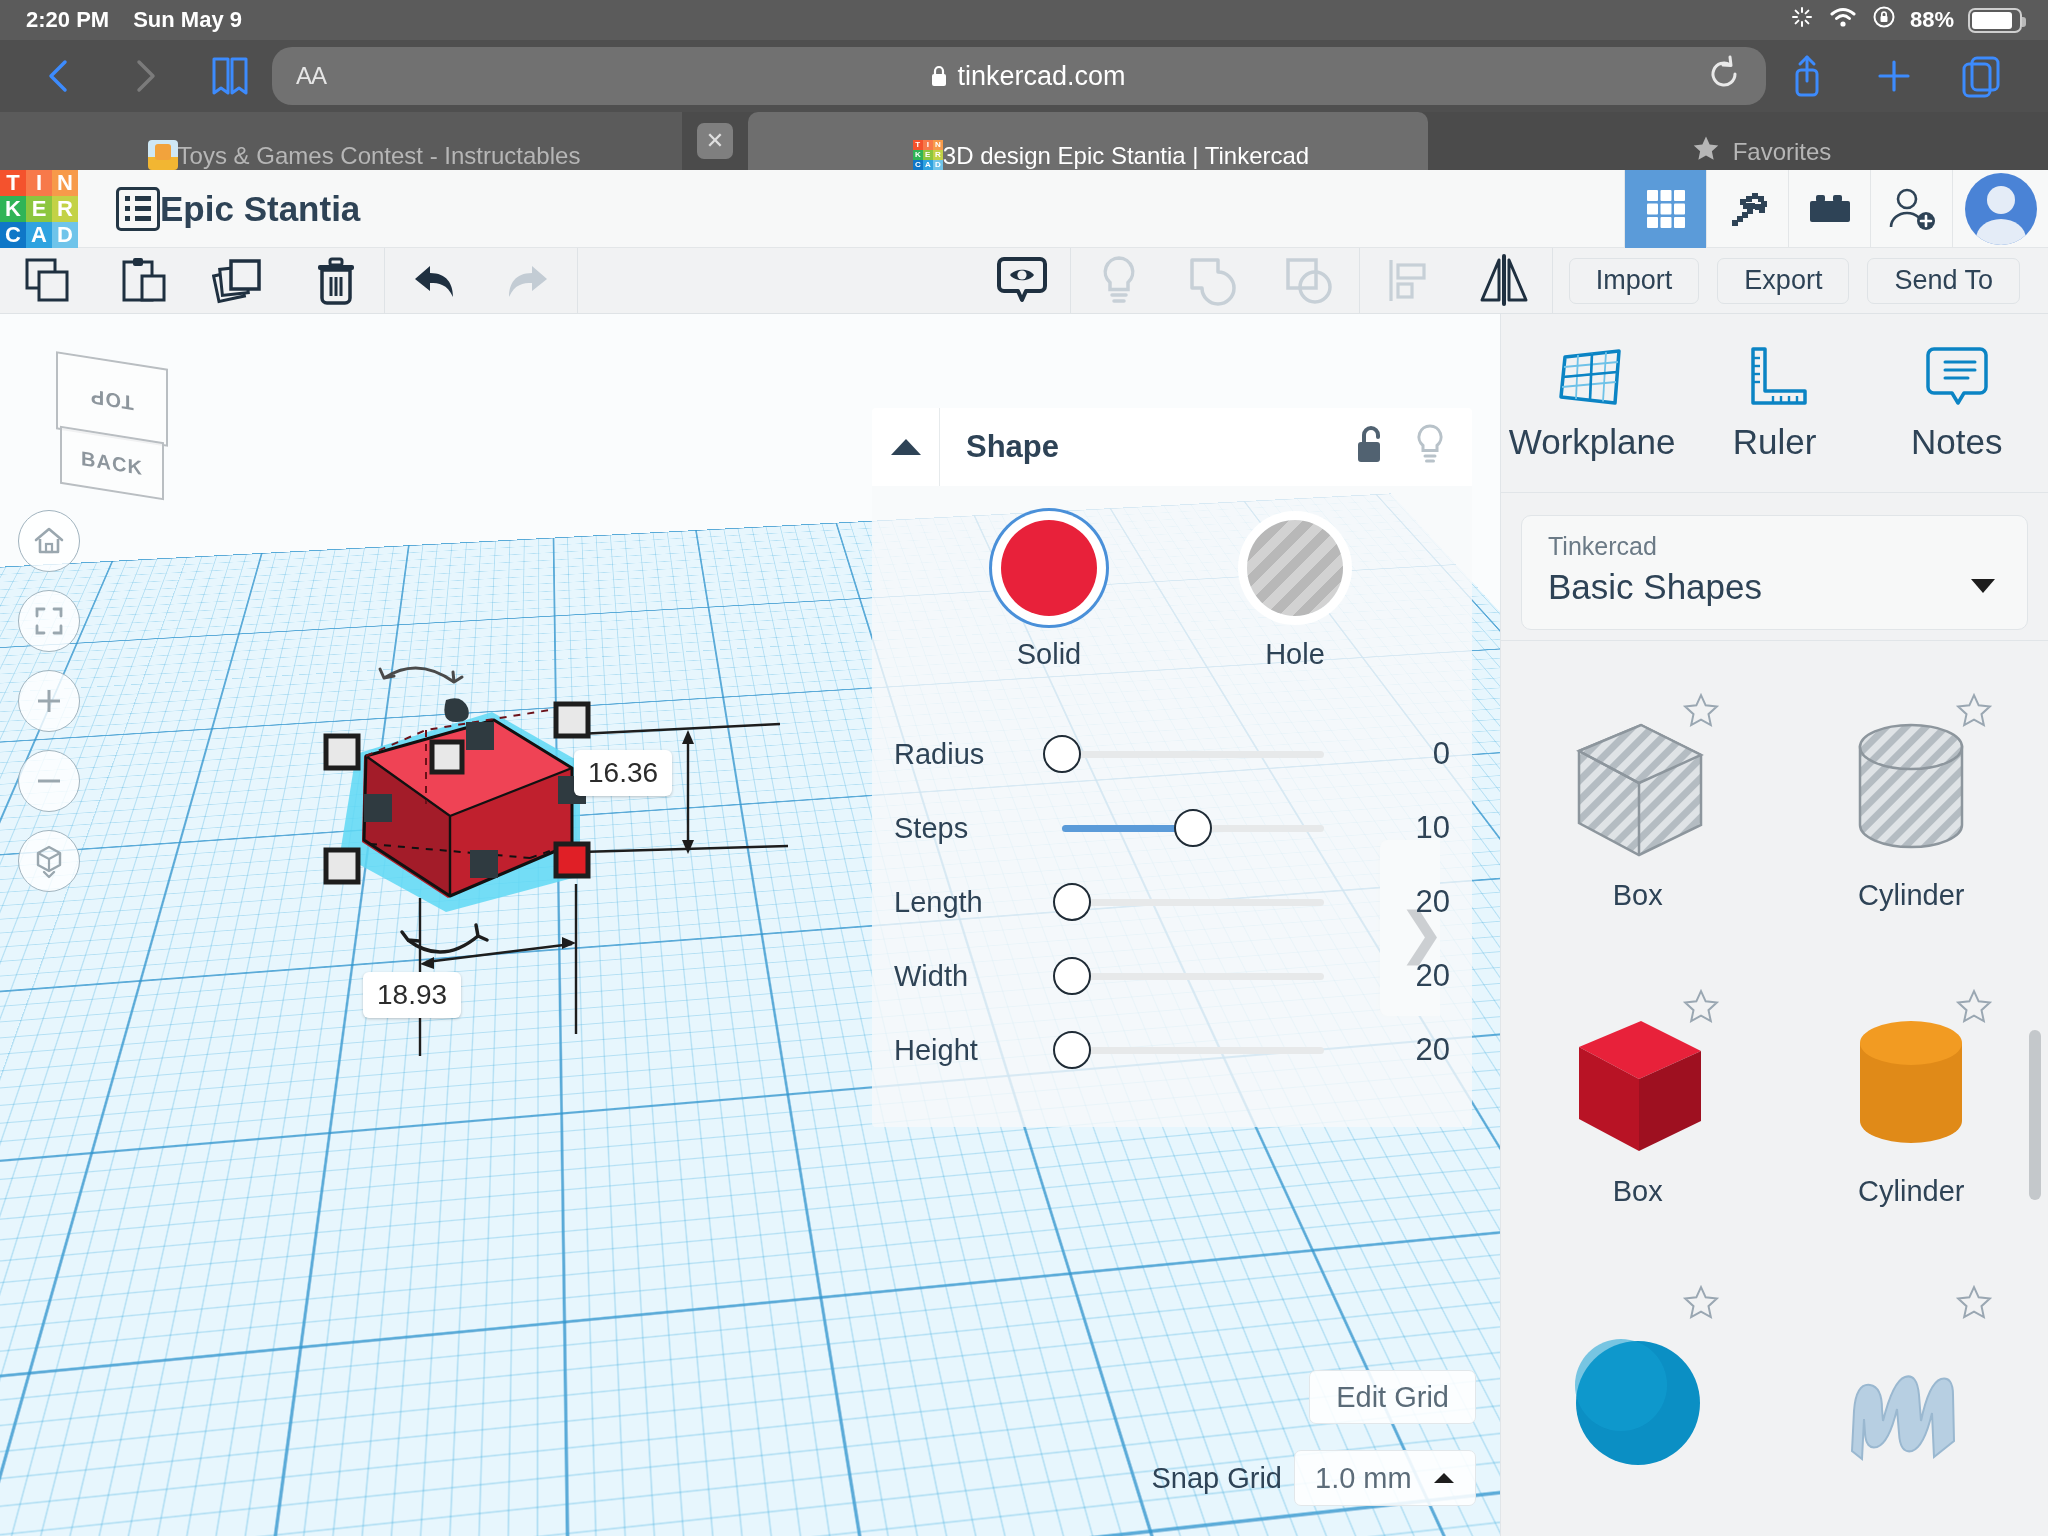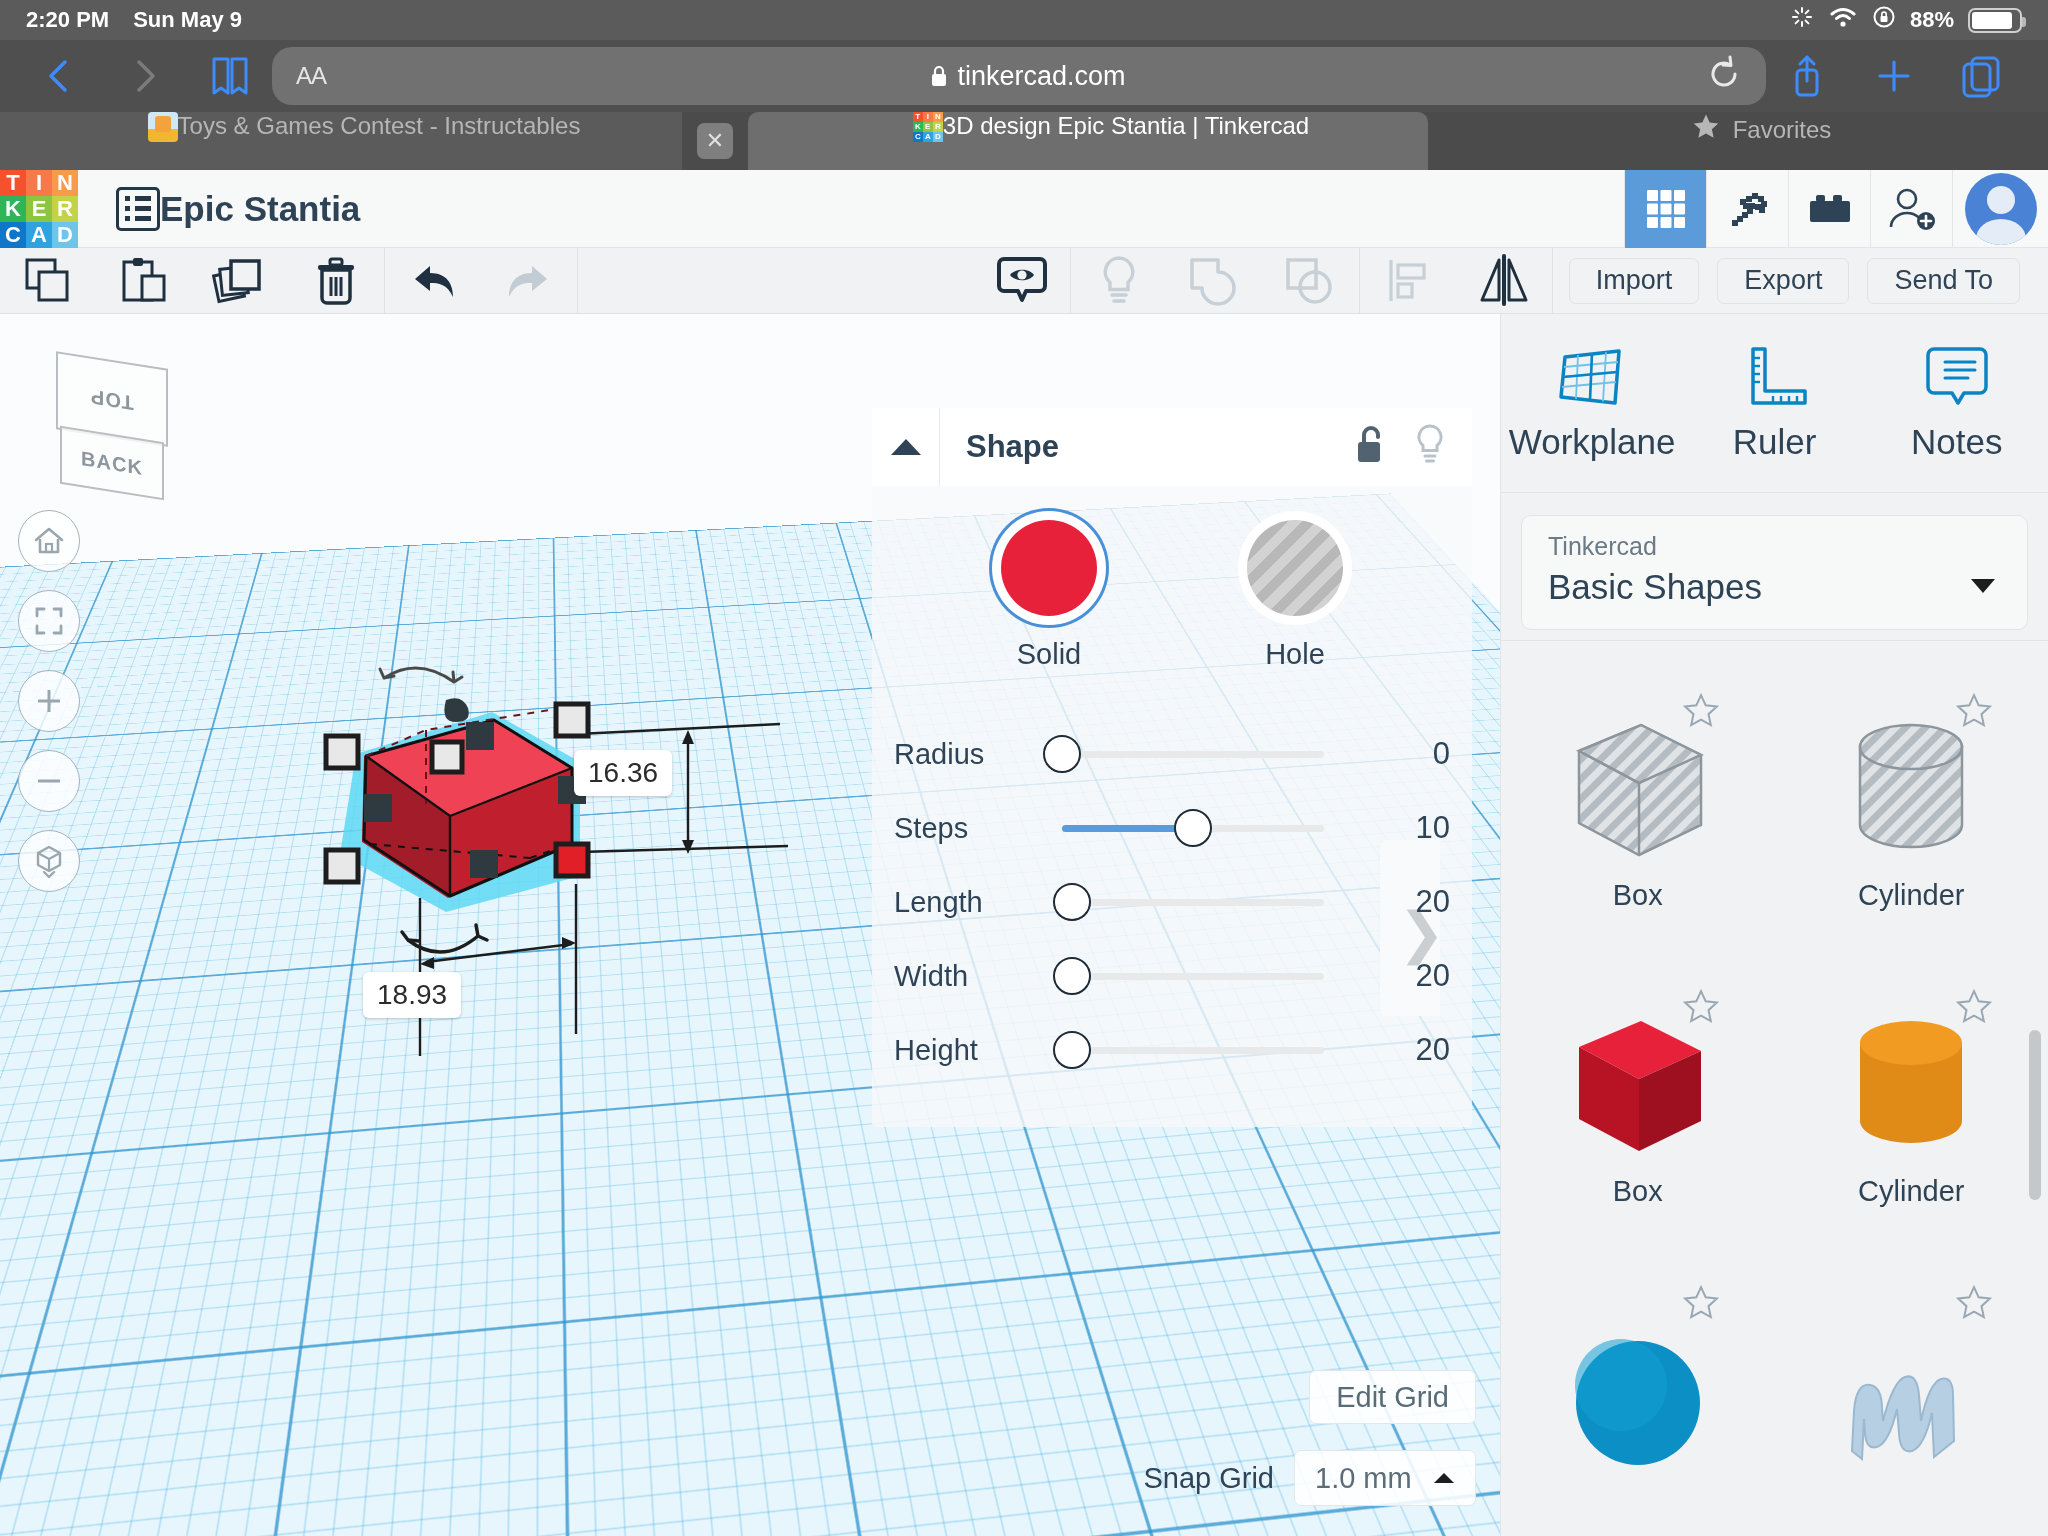--- a/index.html
+++ b/index.html
@@ -48,21 +48,21 @@
     justify-content: center; gap: 9px; color: #fff; font-size: 27px;
   }
   .reload { position: absolute; right: 24px; color: #e9e9e9; }
 
   
   .tabstrip {
     position: absolute; top: 112px; left: 0; width: 2048px; height: 58px;
     background: #4b4b4b; display: flex; align-items: stretch;
   }
   .tab {
-    display: flex; align-items: flex-start; justify-content: center; 
+    display: flex; align-items: flex-end; justify-content: center; 
     font-size: 24px; color: #b6b6b6; position: relative; height: 58px; padding-left: 46px;
   }
   .tab.inactive { background: #5b5b5b; }
   .tab.active { background: #6e6e6e; color: #fff; border-radius: 10px 10px 0 0; }
   .tab-close {
     width: 36px; height: 36px; background: #7f7f7f; border-radius: 7px;
     color: #e0e0e0; font-size: 22px; display:flex; align-items:center; justify-content:center;
   }
   .favicon-instr {
     width: 30px; height: 30px; border-radius: 4px;
@@ -184,21 +184,21 @@
   }
 
   .edit-grid-btn {
     position: absolute; right: 24px; bottom: 112px;
     height: 54px; padding: 0 26px; border: 1px solid #e2e7ea; border-radius: 7px;
     background: rgba(255,255,255,.88); color: #5a6b78; font-size: 29px;
     display: flex; align-items: center;
   }
   .snap-row {
     position: absolute; right: 24px; bottom: 30px;
-    display: flex; align-items: center; gap: 20px;
+    display: flex; align-items: center; gap: 12px;
   }
   .snap-label { font-size: 29px; color: #2e4356; }
   .snap-select {
     height: 56px; padding: 0 20px; min-width: 182px; border: 1px solid #e2e7ea;
     border-radius: 7px; background: rgba(255,255,255,.88); color: #5c6c79;
     font-size: 29px; display: flex; align-items: center; justify-content: space-between; gap: 18px;
   }
 
   
   .inspector {

